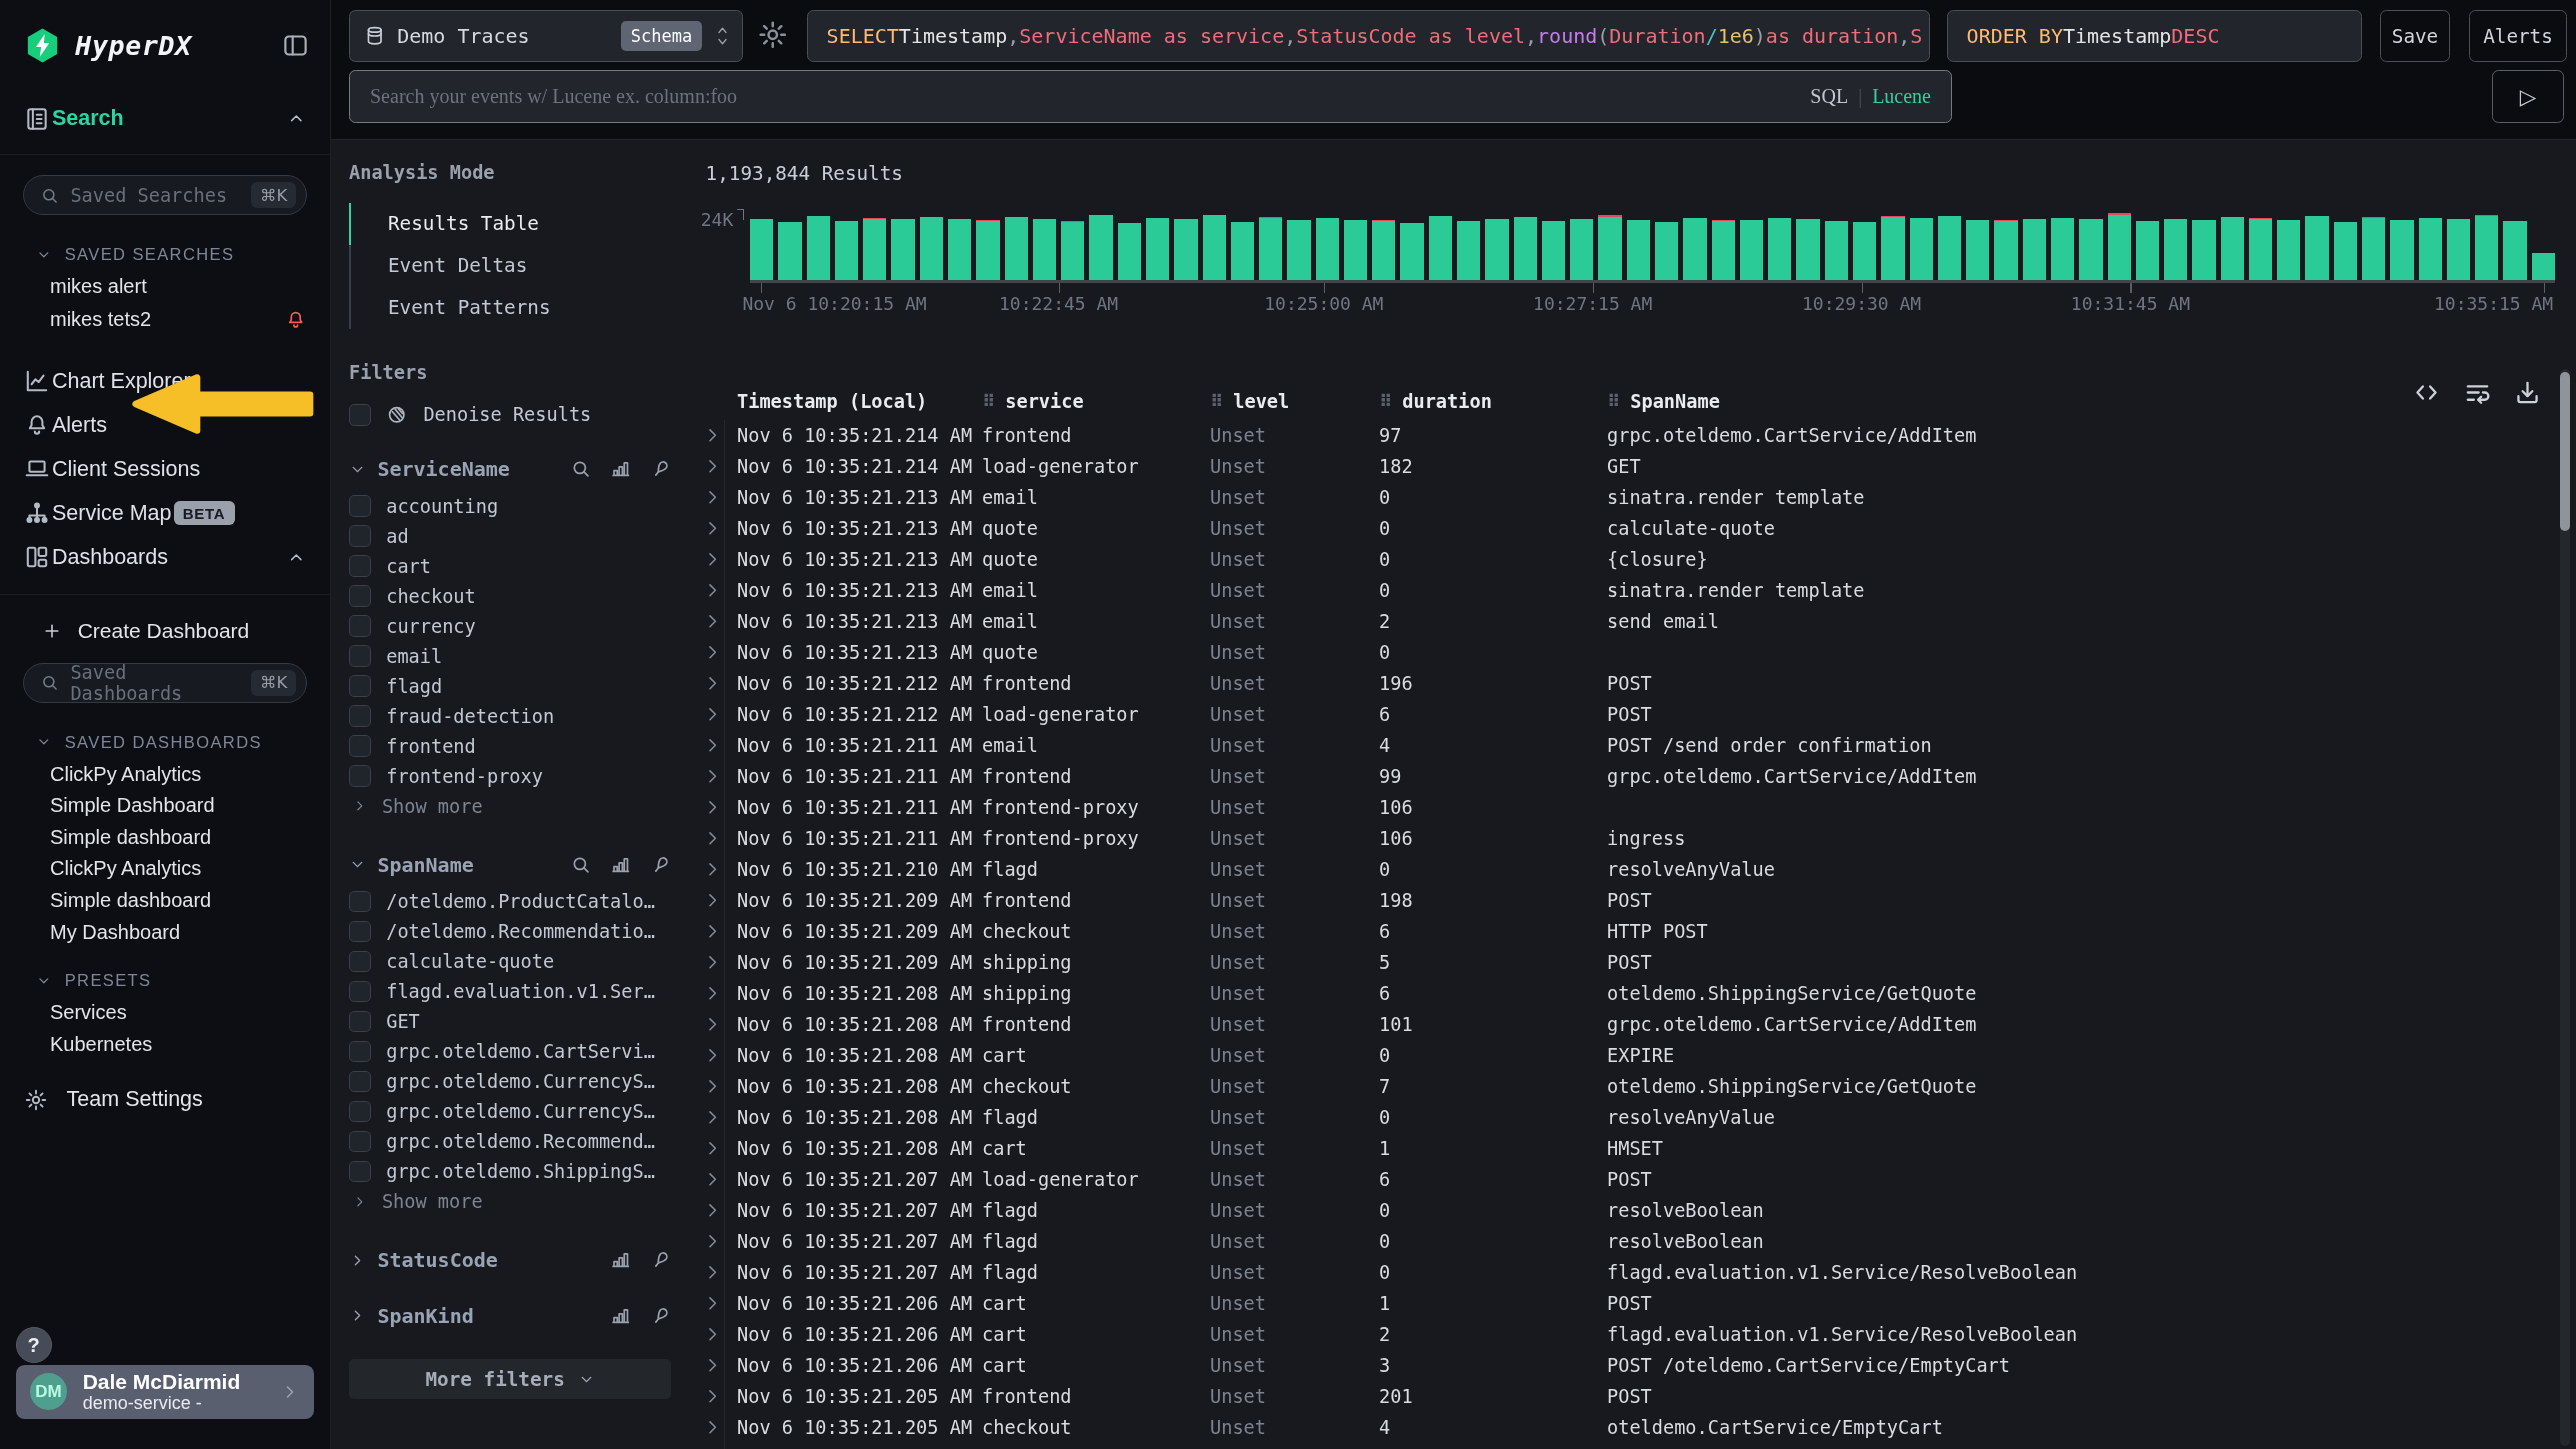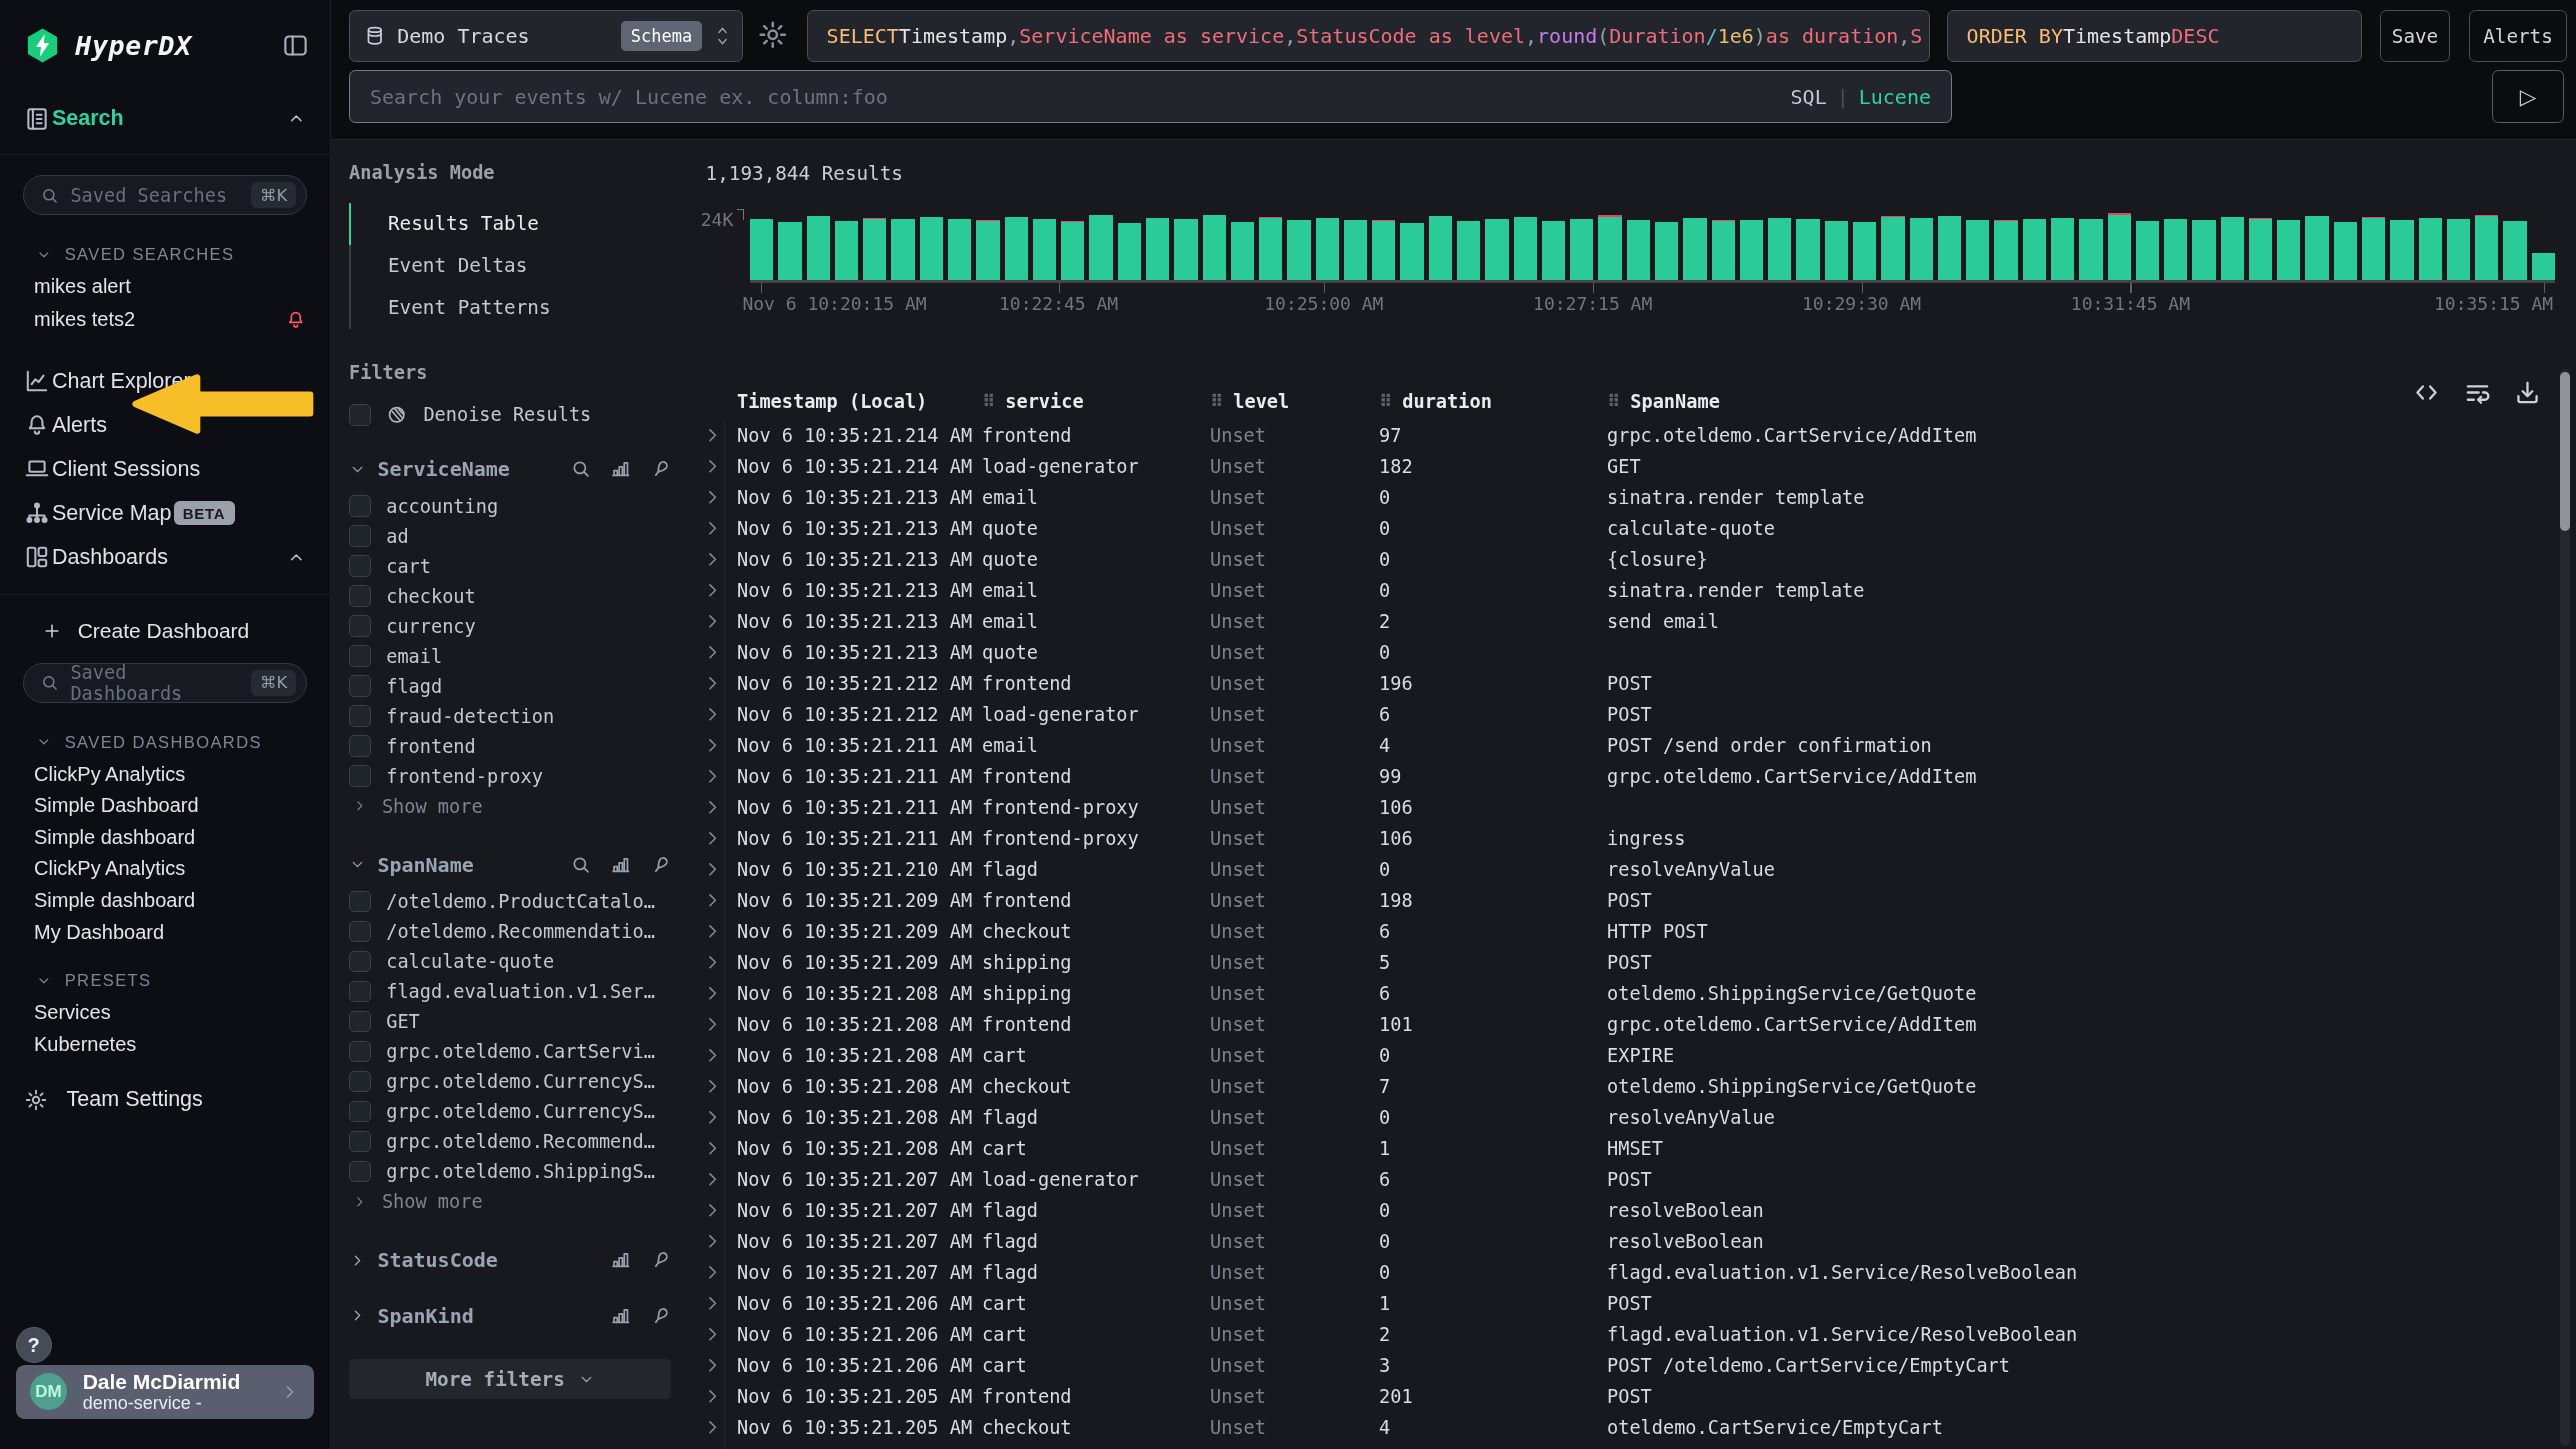--- a/index.html
+++ b/index.html
@@ -18,21 +18,21 @@
   .panel-toggle { color:#a9afba; cursor:pointer; }
   .nav-row { display:flex; align-items:center; gap:2px; padding:0 24px; height:43px; color:#dfe3e9; font-size:21.5px; }
   .nav-row .nicon { color:#b4bac4; width:26px; }
   .search-row { margin-top:33px; }
   .search-row .label { color:#2dd4a0; font-weight:bold; }
   .sb-divider { border-top:1.4px solid #1a1d23; margin-top:14.3px; }
   .pill { display:flex; align-items:center; gap:11.4px; margin:20px 23px 0 23px; height:40px; border-radius:20px; background:#171a20; border:1.4px solid #343942; padding:0 10px 0 15.7px; }
   .pill .ph { flex:1; color:#697079; font-size:18.6px; font-family:"DejaVu Sans Mono", monospace; }
   .pill .kbd { background:#262a32; color:#969da8; border-radius:6.4px; font-size:16.5px; padding:3.6px 8.6px; font-family:"DejaVu Sans", sans-serif; }
   .sect-head { display:flex; align-items:center; gap:13px; margin-top:30px; padding-left:36px; color:#7f8796; font-size:16.5px; letter-spacing:1.4px; }
-  .side-item { padding-left:34px; margin-top:13px; font-size:20px; color:#e2e5ea; line-height:18.6px; cursor:pointer; display:flex; align-items:center; }
+  .side-item { padding-left:50px; margin-top:13px; font-size:20px; color:#e2e5ea; line-height:18.6px; cursor:pointer; display:flex; align-items:center; }
   .side-item .grow { flex:1; }
   .side-item .bell-red { color:#fb5a5c; margin-right:24px; }
   .navlist { margin-top:29px; }
   .navlist .nav-row { height:44px; cursor:pointer; }
   .beta { background:#9aa1ac; color:#171a1f; font-size:15px; font-weight:bold; border-radius:5.7px; padding:3.6px 9.3px; letter-spacing:0.7px; }
   .chev-right-spacer { flex:1; }
   .create-row { display:flex; align-items:center; gap:15.7px; margin-top:24px; padding-left:42px; font-size:21px; color:#e2e5ea; cursor:pointer; }
   .team-row { display:flex; align-items:center; gap:18.6px; margin-top:34px; padding-left:24px; font-size:21.5px; color:#e2e5ea; cursor:pointer; }
   .help-fab { position:absolute; left:15.7px; bottom:87px; width:36px; height:36px; border-radius:50%; background:#464b58; border:1.4px solid #565b68; color:#eceef2; display:flex; align-items:center; justify-content:center; font-size:20px; font-weight:bold; cursor:pointer; }
   .user-card { position:absolute; left:15.7px; right:15.7px; bottom:31.5px; height:54px; background:#5a5f70; border-radius:8.6px; display:flex; align-items:center; gap:15.7px; padding:0 14.3px; cursor:pointer; }
@@ -56,21 +56,21 @@
   .tk-kw { color:#fdba74; font-weight:normal; }
   .tk-pf { color:#e5e5e5; }
   .tk-rf { color:#ee6d7a; }
   .tk-fn { color:#c87bf0; }
   .tk-op { color:#52bfca; }
   .tk-num { color:#e6c170; }
   .tk-pl { color:#9aa0a8; }
   .btn { position:absolute; top:10px; height:52px; border:1.4px solid #4a4e56; border-radius:6.4px; display:flex; align-items:center; justify-content:center; font-size:19.3px; color:#d2d6dc; cursor:pointer; background:transparent; }
   .save-btn { left:2049px; width:70px; }
   .alerts-btn { left:2138px; width:98px; }
-  .search-box { left:18px; top:70px; width:1603px; height:53px; background:#22252b; border:1.4px solid #757a84; border-radius:6.4px; position:absolute; display:flex; align-items:center; padding:0 20px; font-size:20px; }
+  .search-box { left:18px; top:70px; width:1603px; height:53px; background:#22252b; border:1.4px solid #757a84; border-radius:6.4px; position:absolute; display:flex; align-items:center; padding:0 20px; font-size:20px;font-family:Liberation Serif, serif; }
   .search-ph { flex:1; color:#6d737d; }
   .lang { display:flex; gap:10px; align-items:center; }
   .lang .sql { color:#c3c8d0; }
   .lang .sep { color:#4a4f58; }
   .lang .lucene { color:#2dd4a0; cursor:pointer; }
   .livetail { position:absolute; left:1639px; top:70px; width:504px; height:53px; background:#1f2227; border:1.4px solid #3c4047; border-radius:6.4px; display:flex; align-items:center; gap:13px; padding-left:24px; color:#2dd4a0; font-size:21px; cursor:pointer; }
   .play-btn { position:absolute; left:2161px; top:70px; width:72px; height:53px; border:1.4px solid #5a5e67; border-radius:6.4px; display:flex; align-items:center; justify-content:center; color:#c6cbd2; font-size:21.5px; font-family:"DejaVu Sans", sans-serif; cursor:pointer; }
 
   
   .fpanel { position:absolute; left:331px; top:140px; bottom:0; width:356px; padding:21.5px 15.7px 0 18px; overflow:hidden; }

